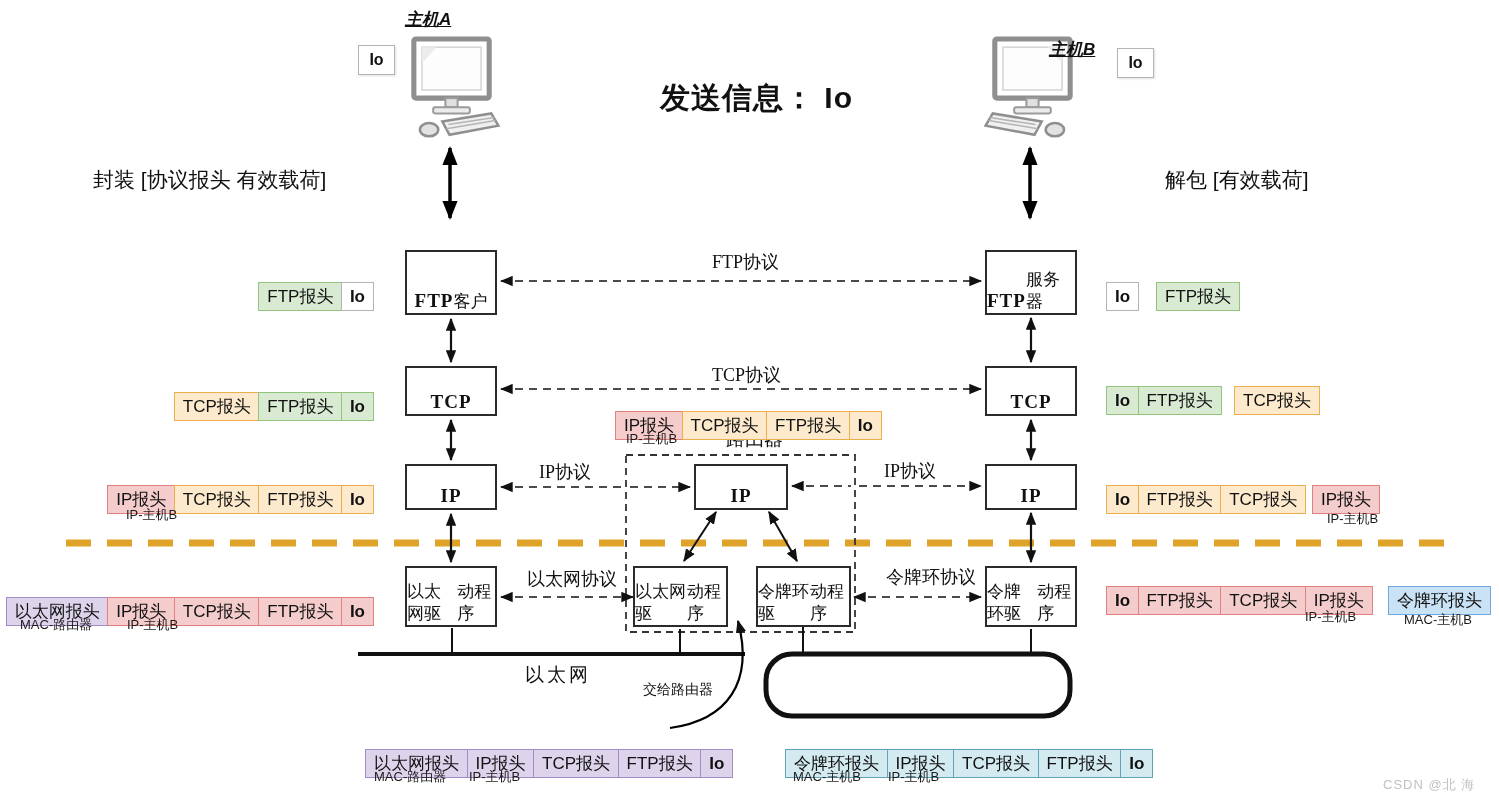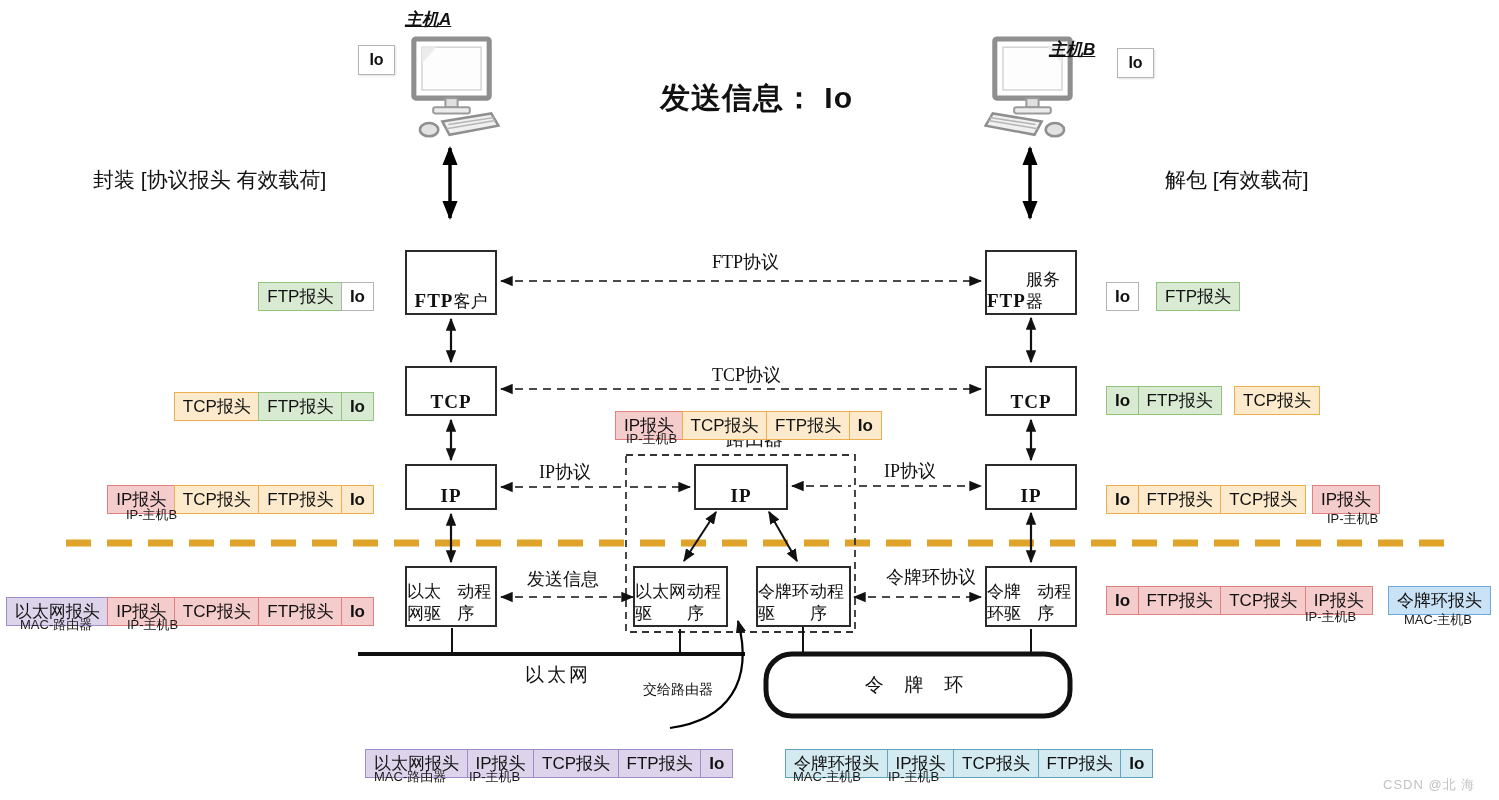--- a/index.html
+++ b/index.html
@@ -148,25 +148,24 @@
   </div>
   <div class="abs lbox" style="left:756px;top:566px;width:95px;height:61px;">
     <span class="cn">令牌环驱</span>
     <span class="cn">动程序</span>
   </div>
 
   <div class="abs proto" style="left:712px;top:250px;">FTP协议</div>
   <div class="abs proto" style="left:712px;top:363px;">TCP协议</div>
   <div class="abs proto" style="left:539px;top:460px;">IP协议</div>
   <div class="abs proto" style="left:884px;top:459px;">IP协议</div>
-  <div class="abs proto" style="left:527px;top:567px;">发送信息</div>
+  <div class="abs proto" style="left:527px;top:567px;">以太网协议</div>
   <div class="abs proto" style="left:886px;top:565px;">令牌环协议</div>
 
   <div class="abs net-label" style="left:525px;top:662px;">以太网</div>
-  <div class="abs net-label" style="left:766px;top:672px;width:304px;text-align:center;letter-spacing:8px;">令 牌 环</div>
   <div class="abs small-label" style="left:643px;top:681px;">交给路由器</div>
 
   <div class="abs chip-row" style="right:1125px;top:270px;">
       <span class="chip" style="background: rgb(217, 234, 211); border-color: rgb(147, 196, 125);">FTP报头</span>
       <span class="chip bold" style="background: rgb(255, 255, 255); border-color: rgb(180, 180, 180);">Io</span>
     </div>
   <div class="abs chip-row" style="right:1125px;top:380px;">
       <span class="chip" style="background: rgb(253, 234, 205); border-color: rgb(237, 175, 78);">TCP报头</span>
       <span class="chip" style="background: rgb(217, 234, 211); border-color: rgb(147, 196, 125);">FTP报头</span>
       <span class="chip bold" style="background: rgb(217, 234, 211); border-color: rgb(147, 196, 125);">Io</span>

